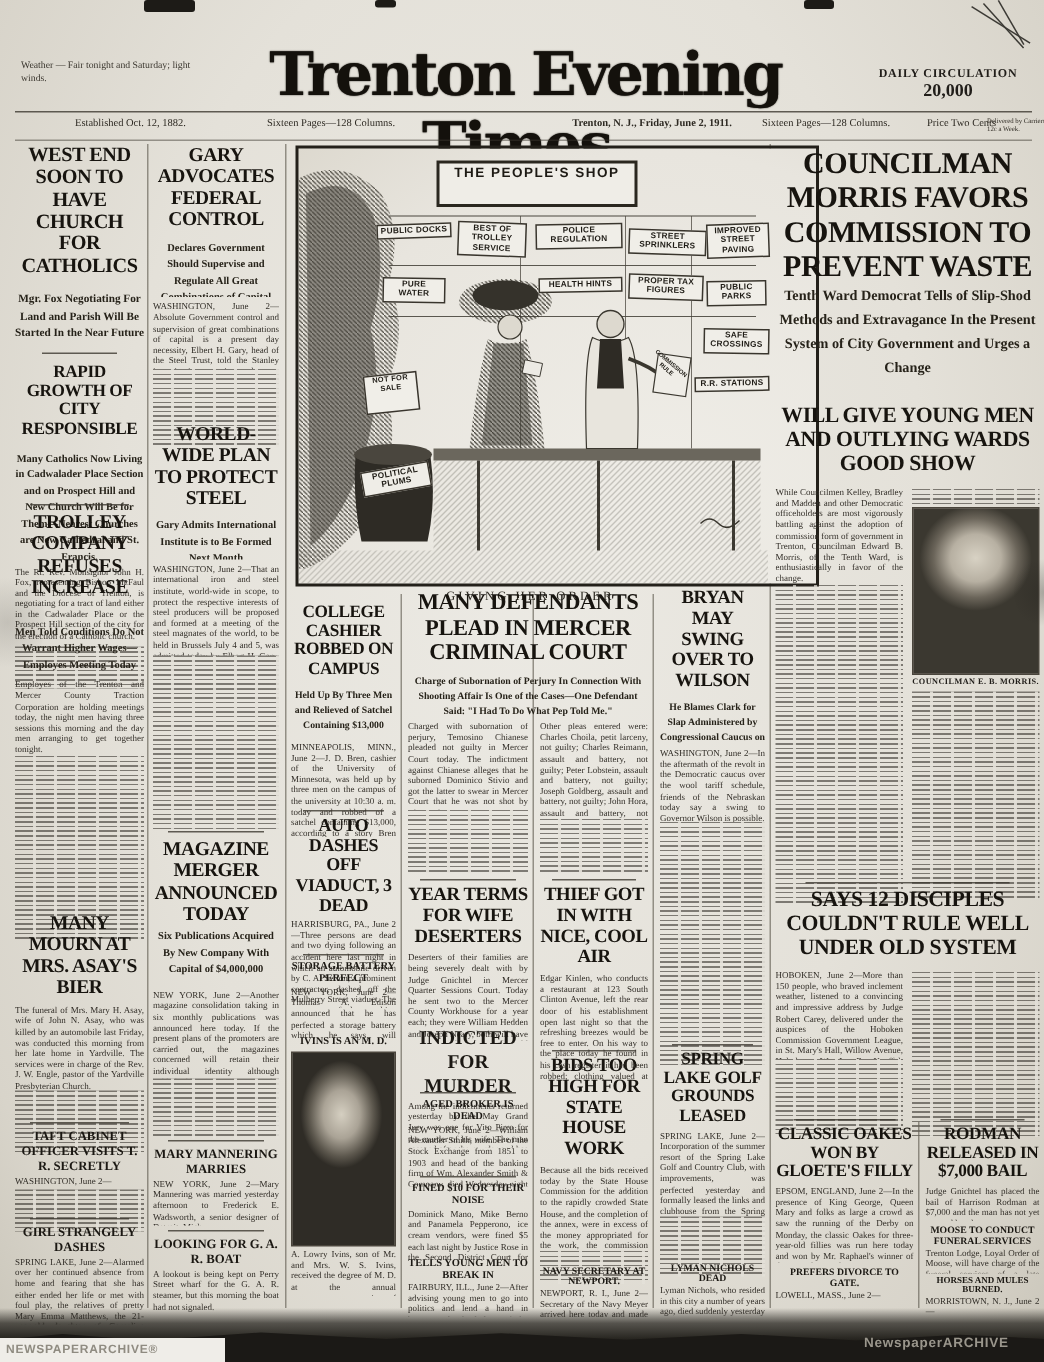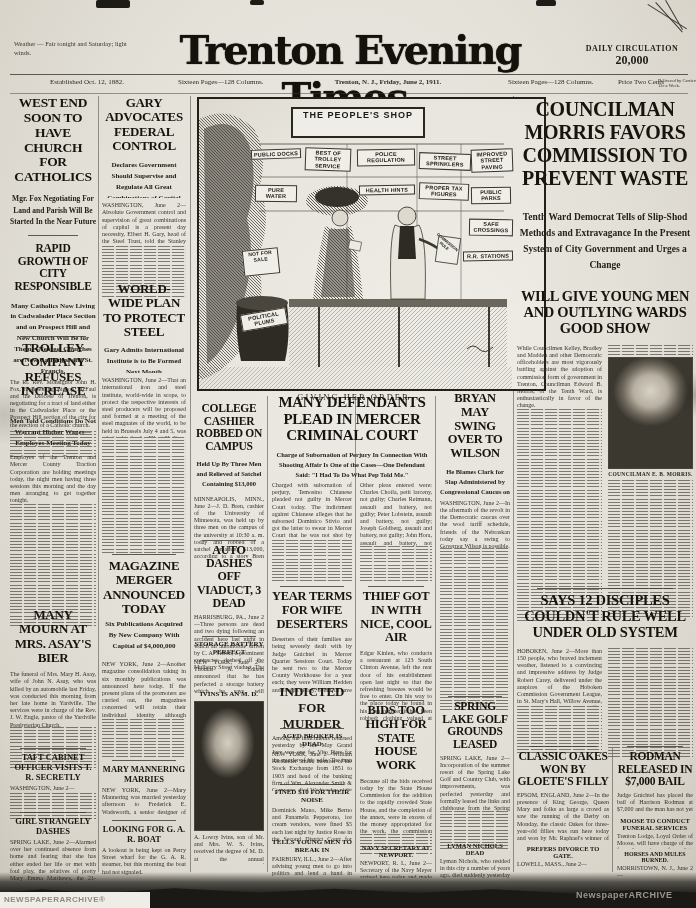--- a/index.html
+++ b/index.html
@@ -50,21 +50,21 @@
   <div class="abs" style="left:576px;top:44px;width:112px;text-align:center;">
     <div style="font-size:8px;font-weight:700;letter-spacing:.5px;">DAILY CIRCULATION</div>
     <div style="font-size:12px;font-weight:700;">20,000</div>
   </div>
 
   <div class="abs rule-h" style="left:10px;top:74px;width:678px;"></div>
 
   <div class="abs" style="left:10px;top:78px;width:680px;height:13px;font-size:7px;color:#2e2a23;">
     <span class="abs" style="left:40px;top:0;">Established Oct. 12, 1882.</span>
     <span class="abs" style="left:168px;top:0;">Sixteen Pages—128 Columns.</span>
-    <span class="abs" style="left:278px;top:0;width:200px;text-align:center;font-weight:700;">Trenton, N. J., Friday, June 2, 1911.</span>
+    <span class="abs" style="left:278px;top:0;width:200px;text-align:right;font-weight:700;">Trenton, N. J., Friday, June 2, 1911.</span>
     <span class="abs" style="left:498px;top:0;">Sixteen Pages—128 Columns.</span>
     <span class="abs" style="left:608px;top:0;">Price Two Cents</span>
     <span class="abs" style="left:648px;top:1px;width:45px;font-size:4.5px;line-height:1.1;">Delivered by Carriers 12c a Week.</span>
   </div>
   <div class="abs rule-h" style="left:10px;top:93px;width:678px;opacity:.6;"></div>
 
   <div class="abs rule-v" style="left:98px;top:96px;height:776px;"></div>
   <div class="abs rule-v" style="left:190px;top:96px;height:776px;"></div>
   <div class="abs rule-v" style="left:267px;top:396px;height:476px;"></div>
   <div class="abs rule-v" style="left:355px;top:396px;height:476px;"></div>
@@ -206,21 +206,21 @@
     <div class="sign" style="left:264px;top:152px;width:46px;transform:rotate(-1deg);">R.R. STATIONS</div>
     <div class="sign" style="left:44px;top:150px;width:32px;height:22px;transform:rotate(-6deg);font-size:5px;">NOT FOR SALE</div>
     <div class="sign" style="left:42px;top:212px;width:42px;transform:rotate(-10deg);background:#efede7;">POLITICAL PLUMS</div>
     <div class="abs" style="left:232px;top:140px;width:30px;font-size:4px;font-weight:700;text-align:center;transform:rotate(40deg);color:#1d1a14;font-family:'Liberation Sans',sans-serif;">COMMISSION RULE</div>
   </div>
 
   <div class="abs" style="left:197px;top:392px;width:313px;text-align:center;font-size:8.5px;letter-spacing:2px;color:#2b2820;">GIVING HER ORDER</div>
 
   <div class="abs" style="left:517px;top:98px;width:176px;">
     <div class="hl" style="font-size:20px;line-height:1.15;">COUNCILMAN MORRIS FAVORS COMMISSION TO PREVENT WASTE</div>
-    <div class="deck" style="font-size:9.5px;margin-top:19px;line-height:1.7;height:72px;">Tenth Ward Democrat Tells of Slip-Shod Methods and Extravagance In the Present System of City Government and Urges a Change</div>
+    <div class="deck" style="font-size:9.5px;margin-top:0;line-height:1.7;height:72px;">Tenth Ward Democrat Tells of Slip-Shod Methods and Extravagance In the Present System of City Government and Urges a Change</div>
     <div class="hl" style="font-size:14.5px;margin-top:8px;">WILL GIVE YOUNG MEN AND OUTLYING WARDS GOOD SHOW</div>
     <div style="display:flex;gap:6px;margin-top:8px;">
       <div style="width:85px;">
         <div class="snippet" style="height:64px;">While Councilmen Kelley, Bradley and Madden and other Democratic officeholders are most vigorously battling against the adoption of commission form of government in Trenton, Councilman Edward B. Morris, of the Tenth Ward, is enthusiastically in favor of the change.</div>
         <div class="fill" style="height:212px;"></div>
       </div>
       <div style="width:85px;">
         <div class="fill" style="height:10px;"></div>
         <div class="photo" style="width:83px;height:110px;margin-top:2px;background:radial-gradient(ellipse 45% 32% at 50% 30%, #d8d2c4 0%, #b7b0a2 45%, #6b655a 75%, #3b3830 100%),linear-gradient(#7a756a,#4a463e);"></div>
         <div style="font-size:5.5px;font-weight:700;text-align:center;margin-top:2px;letter-spacing:.3px;">COUNCILMAN E. B. MORRIS.</div>

